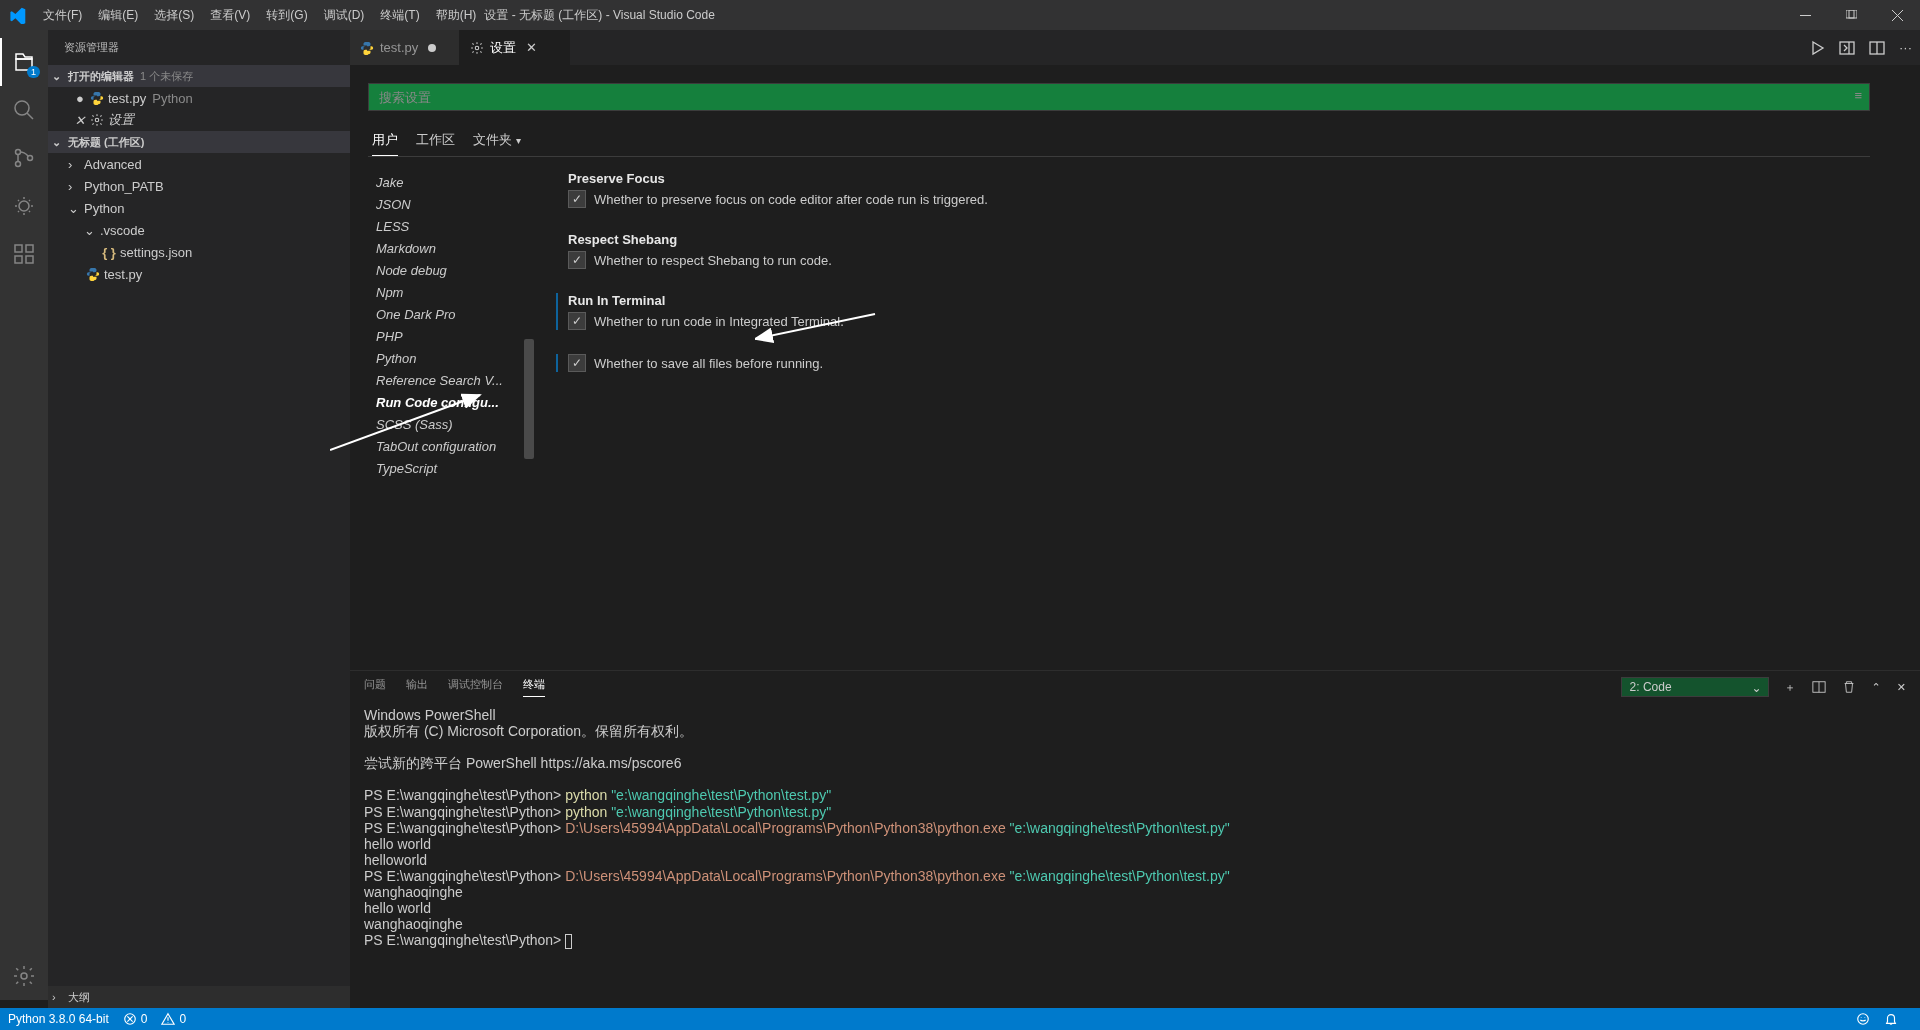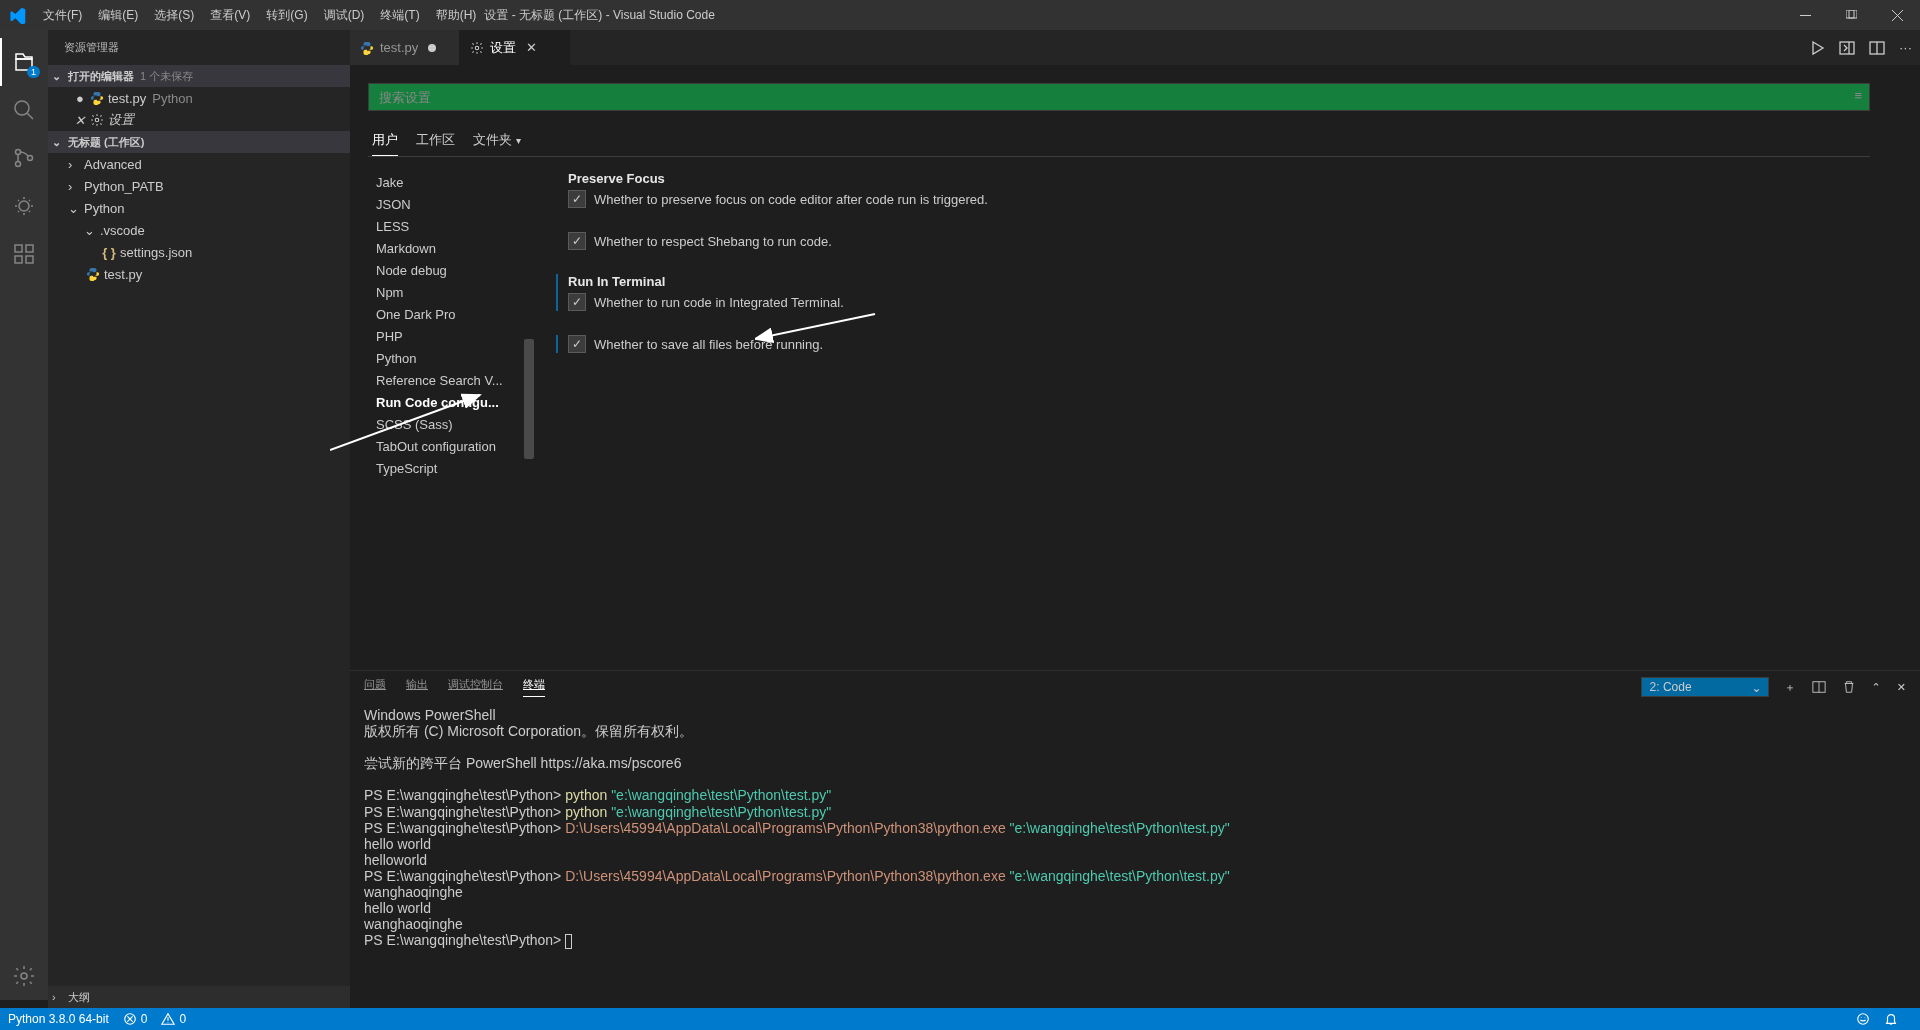--- a/index.html
+++ b/index.html
@@ -56,39 +56,39 @@
 .searchwrap { position:relative; margin-bottom:14px; }
 .search { width:100%; height:28px; background:#15803d; border:1px solid #3c3c3c; color:#ccc; padding:0 10px; font-size:13px; }
 .search::placeholder { color:#888; }
 .searchicon { position:absolute; right:8px; top:5px; color:#888; }
 .scopes { display:flex; gap:18px; border-bottom:1px solid #3c3c3c; padding-left:4px; }
 .scope { padding:6px 0; font-size:13px; color:#ccc; cursor:pointer; }
 .scope.active { border-bottom:1px solid #fff; color:#fff; }
 .scope .chev { margin-left:4px; font-size:10px; }
 
 .settingsrow { display:flex; flex:1; overflow:hidden; margin-top:14px; }
-.toc { width:160px; padding-left:8px; font-size:13px; color:#ccc; position:relative; }
+.toc { width:160px; padding-left:8px; font-size:13px; color:#ccc; position:relative;font-style:italic; }
 .toc .tocitem { height:22px; display:flex; align-items:center; cursor:pointer; }
 .toc .tocitem.bold { font-weight:bold; color:#fff; }
 .tocscroll { position:absolute; right:-6px; top:168px; width:10px; height:120px; background:#4a4a4a; border-radius:2px; }
 
 .settingslist { flex:1; padding-left:40px; }
 .setting { margin-bottom:24px; }
 .setting .stitle { font-weight:bold; color:#e7e7e7; font-size:13px; margin-bottom:4px; }
 .setting .srow { display:flex; align-items:center; gap:8px; color:#ccc; }
 .setting.hl { border-left:2px solid #0e639c; padding-left:10px; margin-left:-12px; }
 .chk { width:18px; height:18px; background:#3c3c3c; border:1px solid #5a5a5a; display:flex; align-items:center; justify-content:center; color:#ccc; font-size:12px; }
 
 
 .panel { height:330px; border-top:1px solid #2d2d2d; display:flex; flex-direction:column; }
 .paneltabs { height:32px; display:flex; align-items:center; padding:0 14px; font-size:11px; color:#969696; }
-.paneltabs .pt { margin-right:20px; cursor:pointer; padding-bottom:4px;text-decoration:underline; }
+.paneltabs .pt { margin-right:20px; cursor:pointer; padding-bottom:4px; }
 .paneltabs .pt.active { color:#fff; border-bottom:1px solid #fff; }
 .paneltabs .spacer { flex:1; }
-.paneltabs .termsel { background:#0369a1; border:1px solid #3c3c3c; color:#ccc; padding:2px 24px 2px 8px; font-size:12px; position:relative; width:128px; }
+.paneltabs .termsel { background:#14532d; border:1px solid #3c3c3c; color:#ccc; padding:2px 24px 2px 8px; font-size:12px; position:relative; width:148px; }
 .paneltabs .pticon { margin-left:16px; color:#ccc; cursor:pointer; }
 .termbody { flex:1; padding:4px 14px; font-family:Consolas,monospace; font-size:14px; line-height:1.15; color:#ccc; white-space:pre; overflow:hidden; }
 .termbody .y { color:#dcdcaa; }
 .termbody .c { color:#4ec9b0; }
 .termbody .o { color:#ce9178; }
 .termbody .cursor { display:inline-block; width:7px; height:15px; border:1px solid #ccc; vertical-align:middle; }
 
 
 .status { height:22px; background:#007acc; color:#fff; display:flex; align-items:center; font-size:12px; padding:0 8px; position:absolute; bottom:0; left:0; right:0; }
 .status .sitem { margin-right:14px; display:flex; align-items:center; gap:4px; }
@@ -337,20 +337,21 @@
         </div>
         <div class="settingslist" id="slist">
             <div class="setting">
               <div class="stitle">Preserve Focus</div>
               <div class="srow">
                 <div class="chk">✓</div>
                 <span>Whether to preserve focus on code editor after code run is triggered.</span>
               </div>
             </div>
             <div class="setting">
+              <div class="stitle">Respect Shebang</div>
               <div class="srow">
                 <div class="chk">✓</div>
                 <span>Whether to respect Shebang to run code.</span>
               </div>
             </div>
             <div class="setting hl">
               <div class="stitle">Run In Terminal</div>
               <div class="srow">
                 <div class="chk">✓</div>
                 <span>Whether to run code in Integrated Terminal.</span>

